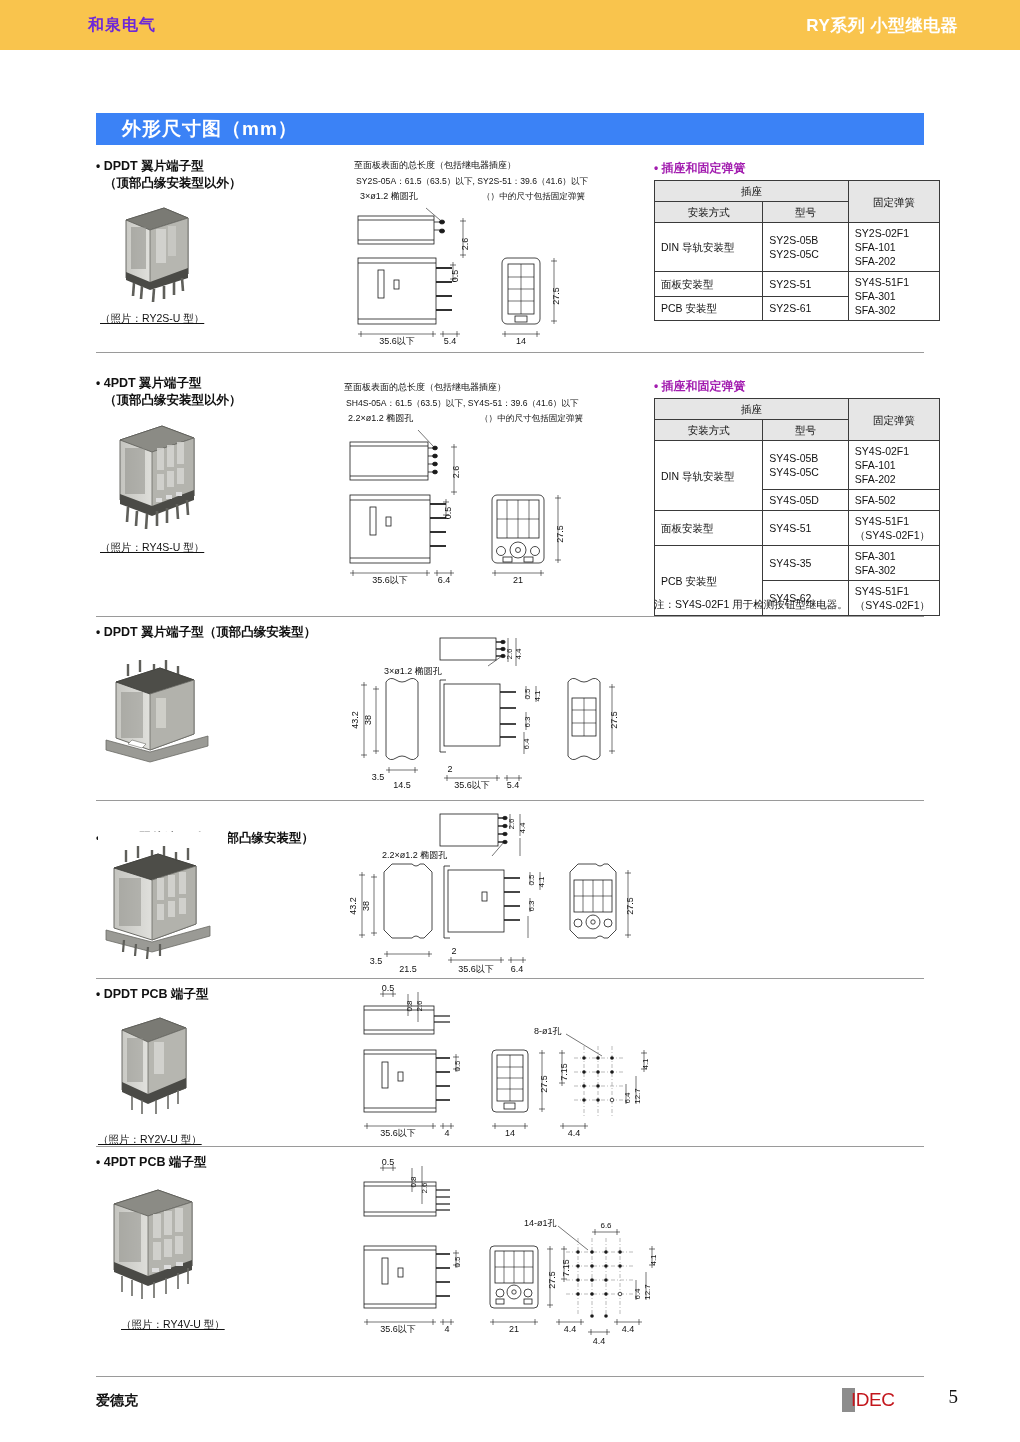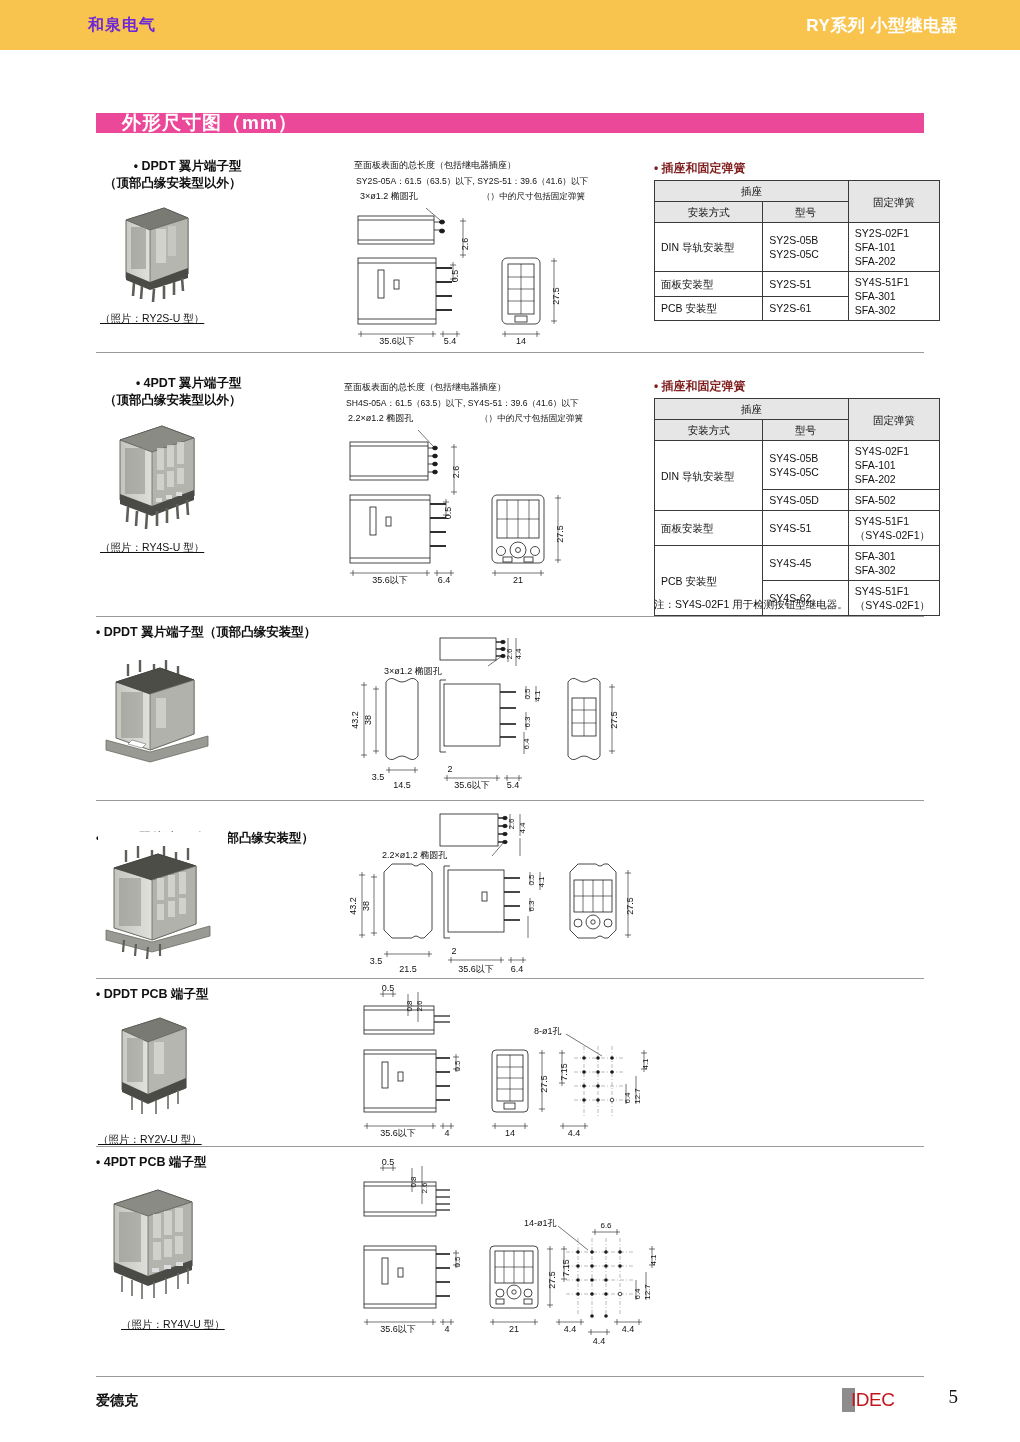--- a/index.html
+++ b/index.html
@@ -20,52 +20,52 @@
   .topbar .brand{
     position:absolute;left:88px;top:50%;transform:translateY(-50%);
     font-size:16px;font-weight:bold;color:#6d28d9;letter-spacing:1px;
   }
   .topbar .series{
     position:absolute;right:62px;top:50%;transform:translateY(-50%);
     font-size:17px;font-weight:bold;color:#ffffff;letter-spacing:.5px;
   }
   
   .sect-title{
-    position:absolute;left:96px;top:113px;width:828px;height:20px;
-    background:#ec4899;
+    position:absolute;left:96px;top:113px;width:828px;height:32px;
+    background:#3b82f6;
   }
   .sect-title span{
     position:absolute;left:26px;top:50%;transform:translateY(-50%);
     color:#ffffff;font-size:19px;font-weight:bold;letter-spacing:1px;
   }
   
   .block{position:absolute;}
   .rule{position:absolute;background:#9a9a9a;height:1px;left:96px;width:828px;}
   .hdg{
-    font-size:12.5px;font-weight:bold;color:#111;white-space:nowrap;line-height:17px;text-align:right;
+    font-size:12.5px;font-weight:bold;color:#111;white-space:nowrap;line-height:17px;
   }
   .hdg .bullet{font-size:12px;}
   .cap{font-size:10.5px;color:#111;white-space:nowrap;text-decoration:underline;}
   .note{font-size:10.5px;color:#111;white-space:nowrap;}
 
   
   .photo{position:absolute;overflow:hidden;background:#ffffff;}
   .photo svg{display:block;}
 
   
   table.sock{
     border-collapse:collapse;font-size:10.5px;color:#111;
     background:#fff;table-layout:fixed;
   }
   table.sock th,table.sock td{
     border:1px solid #3a3a3a;padding:3px 6px;text-align:left;vertical-align:middle;
     line-height:14px;font-weight:normal;margin-left:48px;
   }
   table.sock th{background:#e6e6e6;text-align:center;font-weight:normal;}
-  .tbl-cap{font-size:12px;font-weight:bold;color:#7f1d1d;white-space:nowrap;}
+  .tbl-cap{font-size:12px;font-weight:bold;color:#a21caf;white-space:nowrap;}
 
   
   .dwg{position:absolute;}
   .dwg svg{display:block;overflow:visible;}
   .dwg text{font-family:"Liberation Sans","DejaVu Sans",sans-serif;fill:#111;}
 
   
   .footrule{position:absolute;left:96px;top:1376px;width:828px;height:1px;background:#9a9a9a;}
   .foot-left{position:absolute;left:96px;top:1392px;font-size:14px;font-weight:bold;color:#111;}
   .logo-box{position:absolute;right:104px;top:1388px;width:74px;height:24px;}
@@ -386,21 +386,21 @@
     <td>SY4S-05D</td>
     <td>SFA-502</td>
   </tr>
   <tr>
     <td>面板安装型</td>
     <td>SY4S-51</td>
     <td class="ml">SY4S-51F1<br>（SY4S-02F1）</td>
   </tr>
   <tr>
     <td rowspan="2">PCB 安装型</td>
-    <td>SY4S-45</td>
+    <td>SY4S-35</td>
     <td class="ml">SFA-301<br>SFA-302</td>
   </tr>
   <tr>
     <td>SY4S-62</td>
     <td class="ml">SY4S-51F1<br>（SY4S-02F1）</td>
   </tr>
 </tbody>
   </table>
 <div class="note" style="position:absolute;left:654px;top:598px;">注：SY4S-02F1 用于检测按钮型继电器。</div>
 

